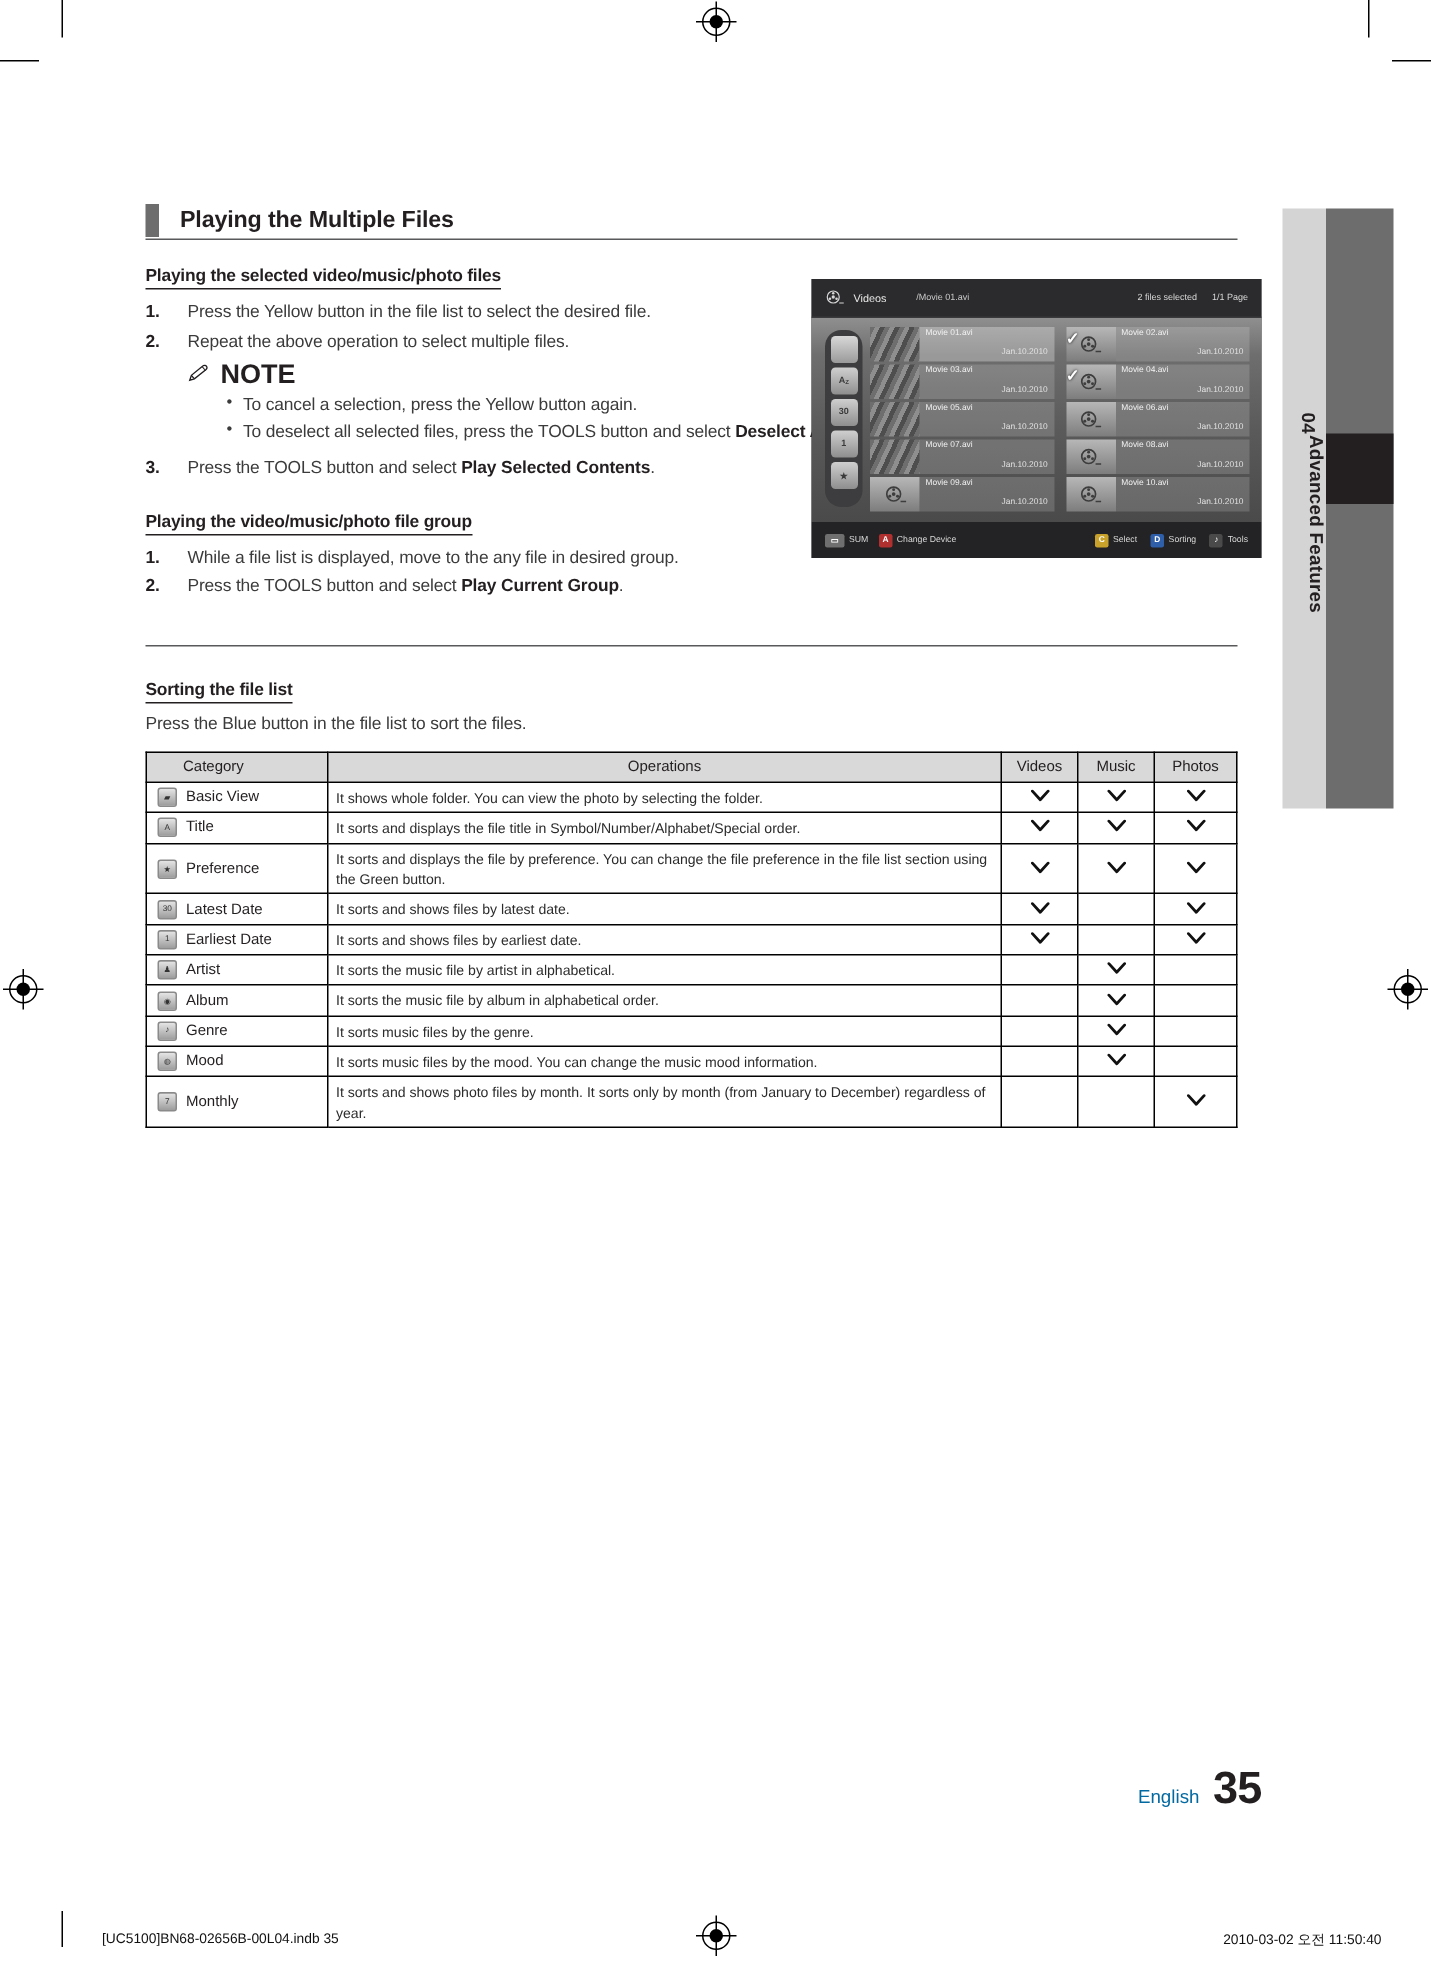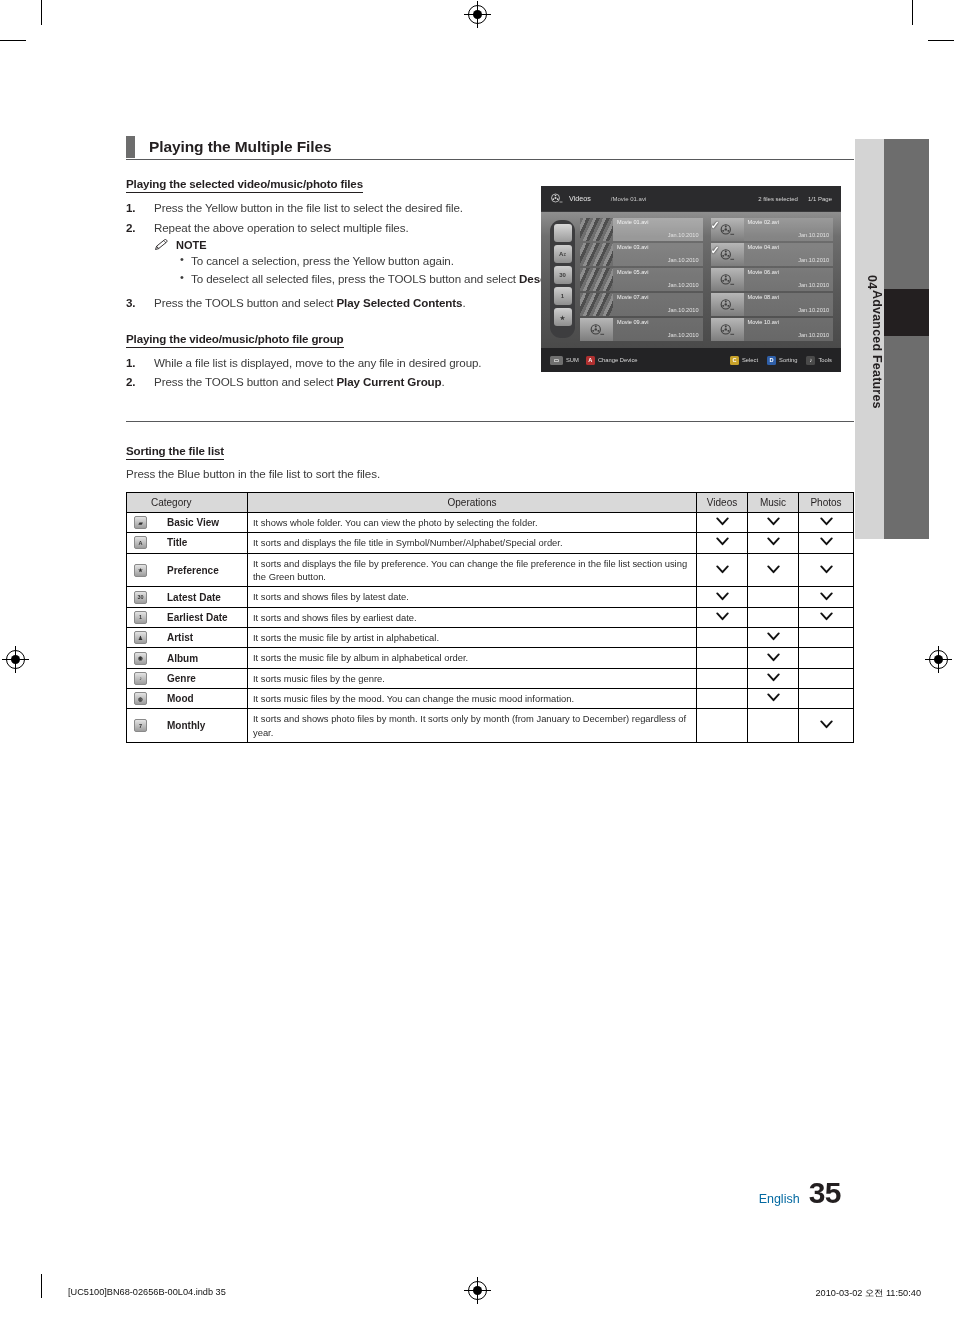--- a/index.html
+++ b/index.html
@@ -51,21 +51,21 @@
     position: absolute; left: 0; top: 0; width: 29px; height: 400px;
     display: flex; align-items: flex-start; justify-content: center;
     writing-mode: vertical-rl;
     font-size: 12.5px; font-weight: bold; letter-spacing: 0.2px;
     color: #231f20; padding-top: 6px; white-space: nowrap;
   }
   #chapter-tab .tab-num { margin-right: 5px; }
 
   
   #content {
-    position: absolute; left: 126px; top: 136px; width: 728px;
+    position: absolute; left: 97px; top: 136px; width: 728px;
   }
 
   
   .section-head {
     display: flex; align-items: center;
     margin: 0 0 0 0; position: relative;
   }
   .section-head .bar {
     width: 9px; height: 22px; background: #6d6d6d; flex: 0 0 auto;
   }
@@ -96,21 +96,21 @@
   .step .num {
     flex: 0 0 28px; font-weight: bold; color: #231f20;
   }
   .step .txt { flex: 1 1 auto; }
   .step b { color: #231f20; font-weight: bold; }
 
   
   .note-block { margin-left: 28px; }
   .note-head {
     display: flex; align-items: center; gap: 7px;
-    font-size: 11px; font-weight: bold; color: #231f20;
+    font-size: 18px; font-weight: bold; color: #231f20;
     margin-top: 2px;
   }
   .note-list { margin: 1px 0 0 0; padding: 0 0 0 26px; list-style: none; }
   .note-list li {
     font-size: 11.6px; line-height: 1.62; color: #3b3b3b;
     position: relative; padding-left: 11px; letter-spacing: -0.1px;
   }
   .note-list li::before {
     content: "•"; position: absolute; left: 0; top: -1px;
     font-size: 11px; color: #3b3b3b;
@@ -225,21 +225,21 @@
     background: #d9d9d9; text-align: center;
     font-weight: normal; font-size: 10px; color: #231f20;
     height: 20px;
   }
   #sort-table thead th.cat { text-align: left; padding-left: 24px; }
   #sort-table td.cat-cell {
     padding-left: 7px; font-size: 10px; color: #231f20;
   }
   #sort-table td.ops { font-size: 9.4px; line-height: 1.42; color: #2b2b2b; margin-left: 31px; }
   #sort-table td.mark { text-align: center; }
-  .cat-inner { display: flex; align-items: center; gap: 20px; font-weight: bold; }
+  .cat-inner { display: flex; align-items: center; gap: 6px; }
   .cat-icon {
     width: 13px; height: 13px; flex: 0 0 13px;
     border-radius: 2px;
     background: linear-gradient(180deg,#e4e4e4,#9d9d9d);
     border: 0.5px solid #8a8a8a;
     display: flex; align-items: center; justify-content: center;
     font-size: 5.5px; color: #333; overflow: hidden; position: relative;
   }
   .chev { display: inline-block; }
 

